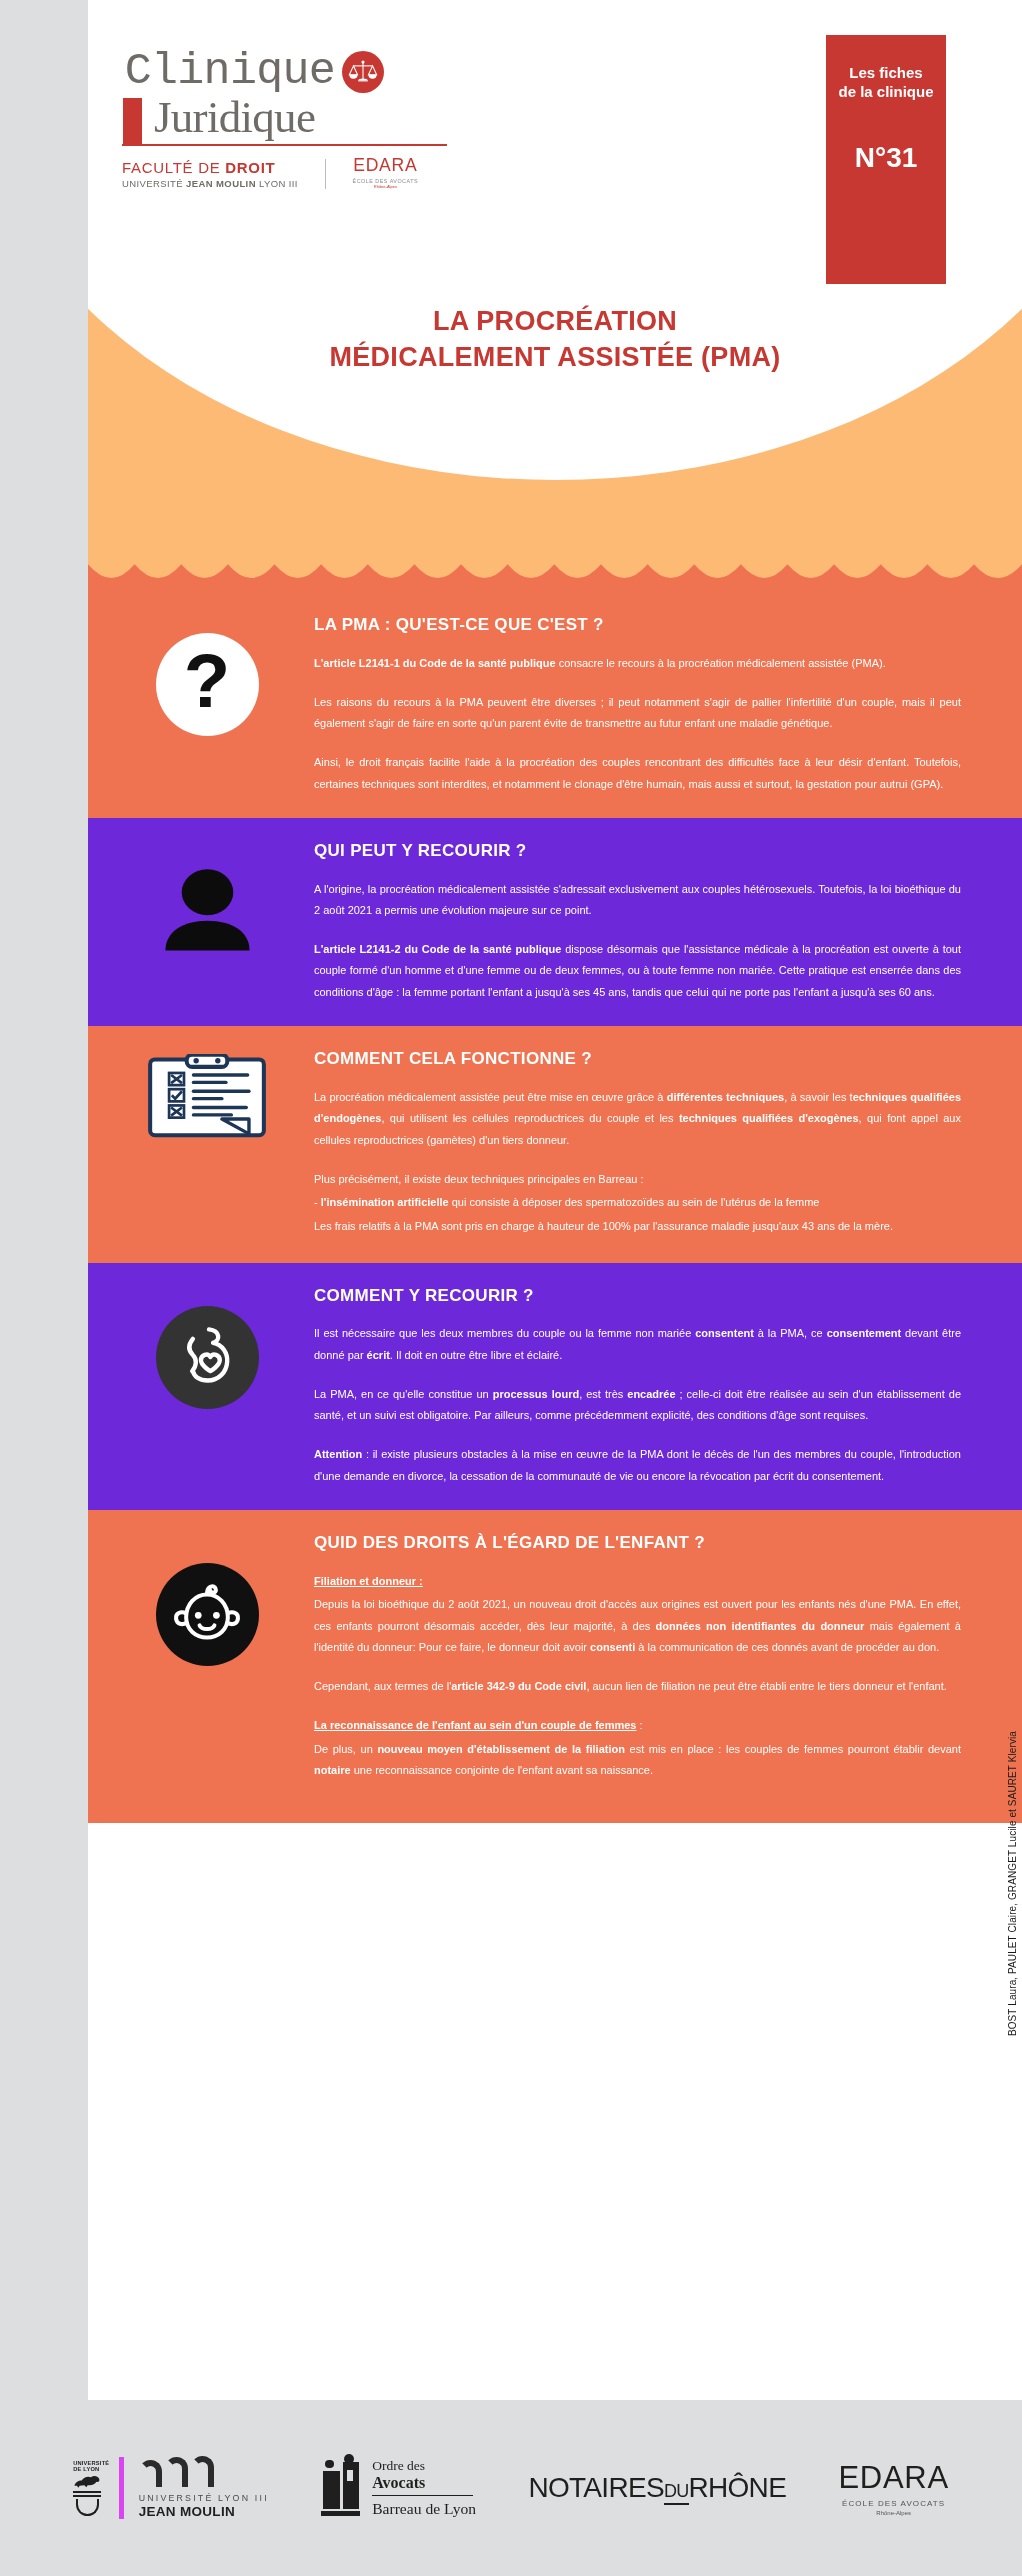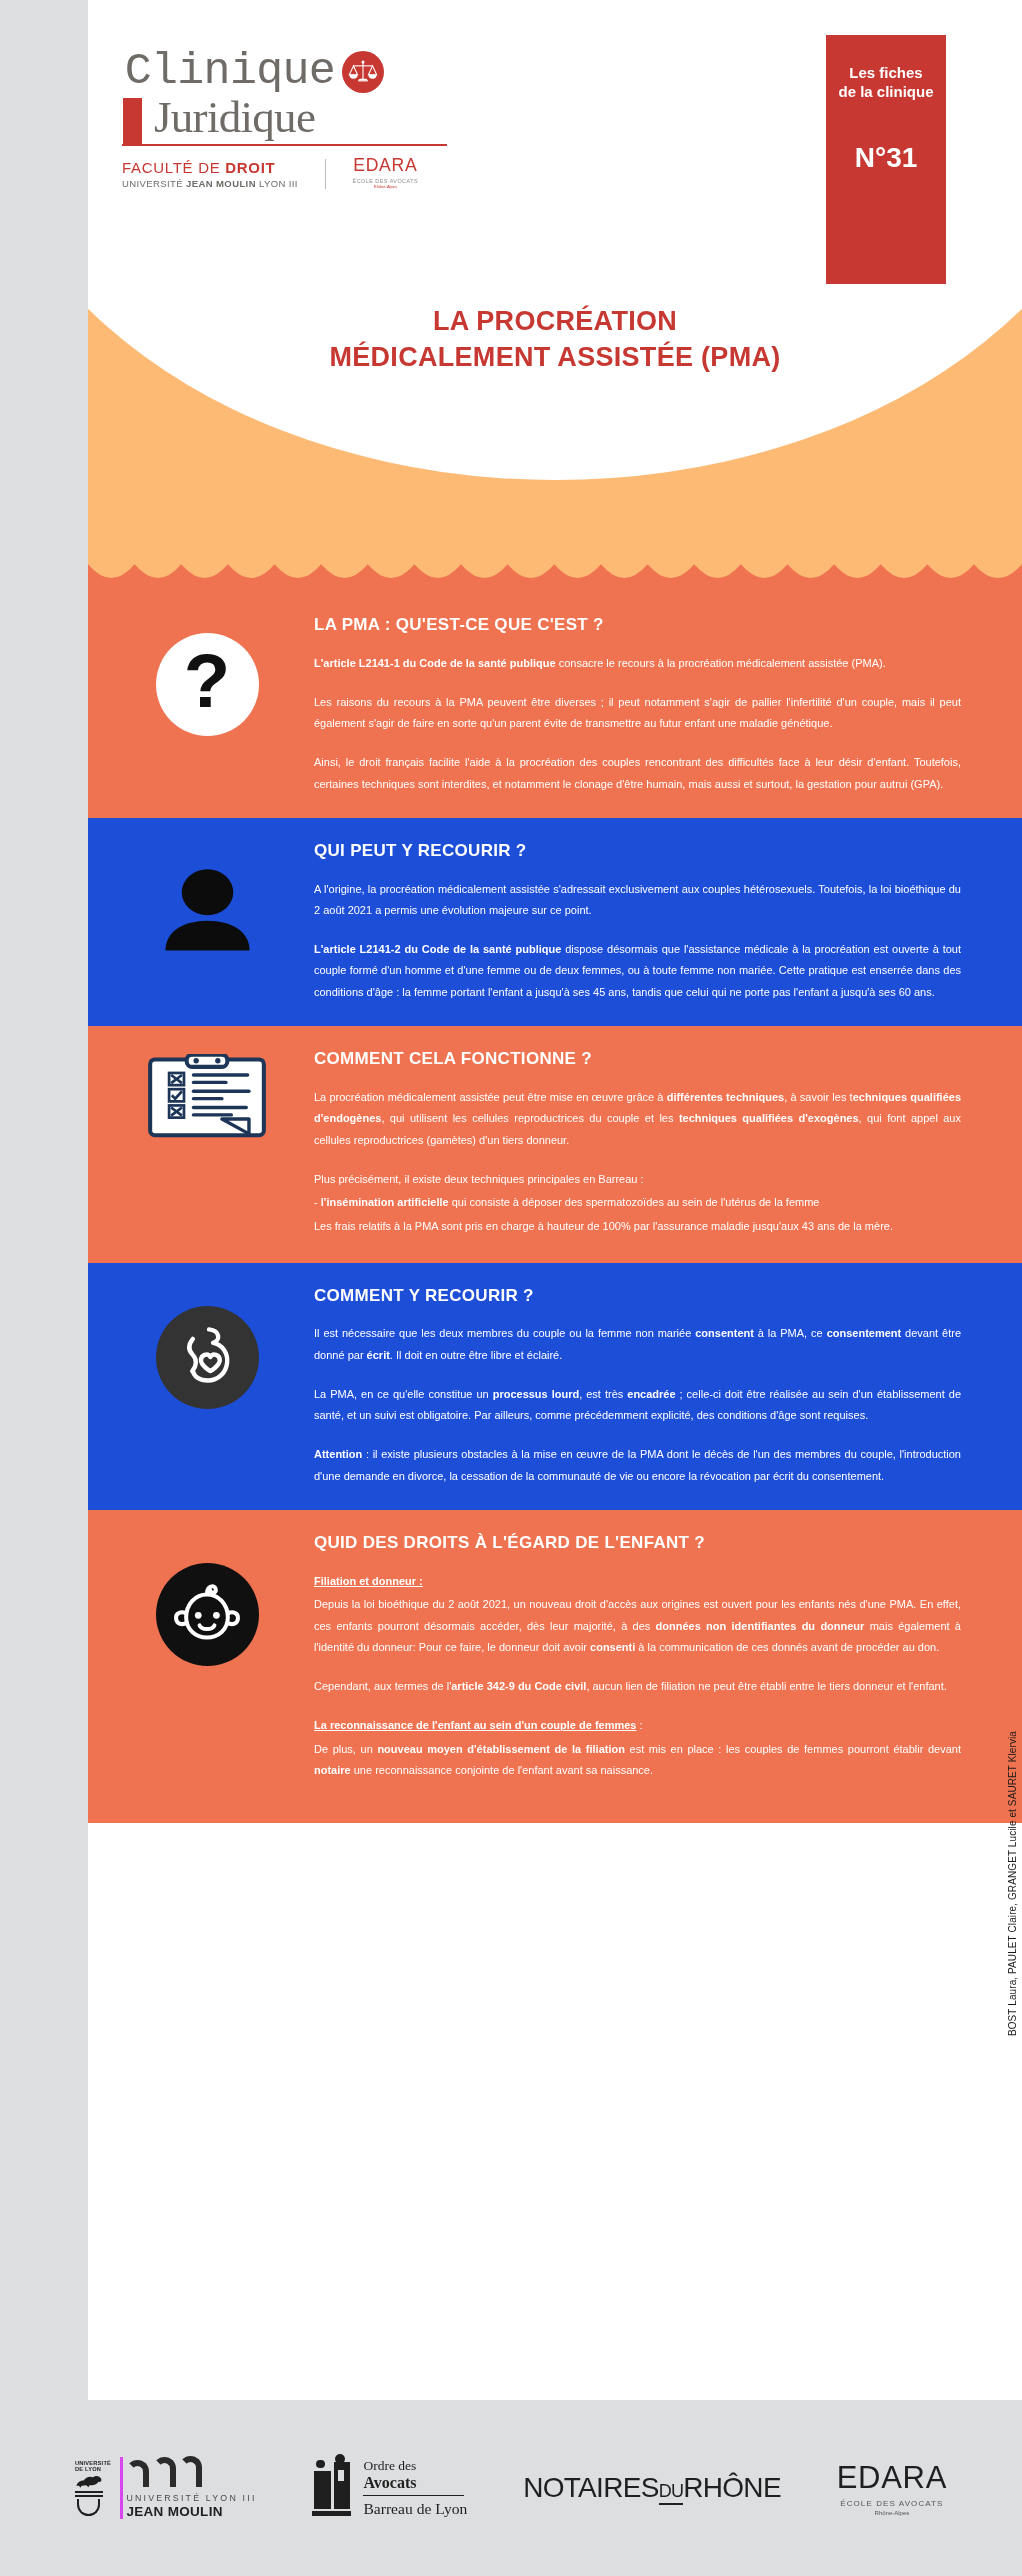--- a/index.html
+++ b/index.html
@@ -116,21 +116,21 @@
   .scallop {
     position: absolute;
     left: 0; bottom: -1.4px;
     width: 100%;
     height: 41px;
   }
 
   
   .section { position: relative; width: 100%; padding: 23px 0 23px 0; }
   .sec-a { background: #ef7350; }
-  .sec-b { background: #1d4ed8; }
+  .sec-b { background: #6d28d9; }
   .sec-body { margin-left: 226px; margin-right: 61px; }
   .sec-title {
     color: #ffffff;
     font-size: 17px;
     font-weight: bold;
     letter-spacing: 0.3px;
     margin-bottom: 17.6px;
   }
   .para {
     color: #ffffff;
@@ -190,21 +190,21 @@
   .f-logo { display: flex; align-items: center; color: #1f1f1f; }
   .ul-mark { display: flex; align-items: center; gap: 8px; }
   .ul-txt { font-size: 5.7px; font-weight: bold; line-height: 1.15; letter-spacing: 0.2px; }
   .ul-stack { width: 28px; }
   .ul-bars { height: 2px; background: #1f1f1f; margin-top: 1.4px; }
   .ul-u {
     width: 23px; height: 17.6px; margin: 2px auto 0;
     border: 2.7px solid #1f1f1f; border-top: none;
     border-radius: 0 0 12px 12px;
   }
-  .jm-col { margin-left: 9.5px; padding-left: 3px; border-left: 3px solid #d946ef; }
+  .jm-col { margin-left: 9.5px; padding-left: 15px; border-left: 5px solid #d946ef; }
   .jm-arcs { display: flex; gap: 3.4px; height: 30px; align-items: flex-end; }
   .arc { width: 23px; height: 27px; border: 6px solid #2b2b2b; border-bottom: none;
          border-radius: 23px 23px 0 0; border-left-color: transparent; }
   .arc.a2 { height: 30px; }
   .arc.a3 { height: 31px; }
   .jm-l1 { font-size: 8.8px; letter-spacing: 2.2px; margin-top: 5.4px; color: #4a4a4a;}
   .jm-l2 { font-size: 13.5px; font-weight: bold; letter-spacing: 0.3px; margin-top: 1.4px;}
 
   .oa-wrap { display: flex; align-items: flex-start; gap: 8px; }
   .oa-glyph { position: relative; width: 43px; height: 58px; }

